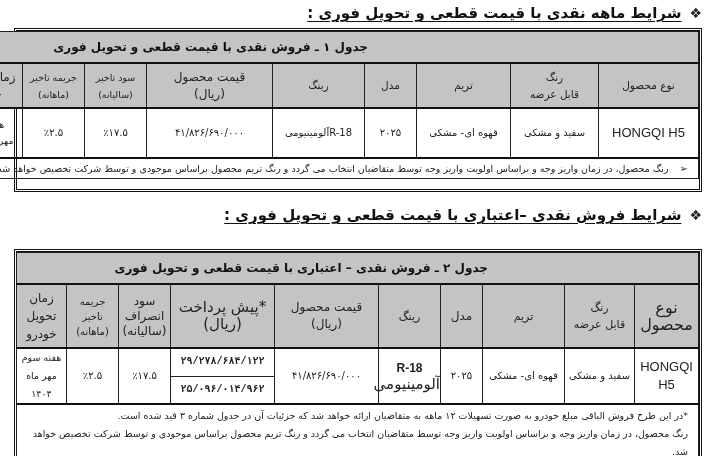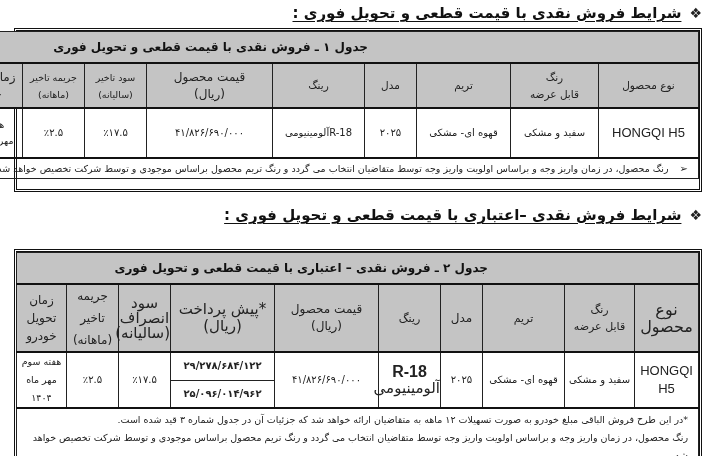--- a/index.html
+++ b/index.html
@@ -37,38 +37,38 @@
     th {
       background: #c4c4c4; font-weight: normal; font-size: 10.5px;
       line-height: 17px; color: #222;
     }
     .t1 th { height: 43px; }
     .t2 th { height: 62px; }
     .hdr-row th { border-bottom: 2px solid #111; }
     td.cell { font-size: 10px; color: #222; line-height: 16px; }
     .t1 td.cell { height: 48px; }
     td.latin { font-family: "Liberation Sans", sans-serif; font-size: 13px; }
-    td.cell .latin { font-family: "Liberation Sans", sans-serif; font-size: 16px; }
+    td.cell .latin { font-family: "Liberation Sans", sans-serif; font-size: 12px; }
     .t2 td.latin { font-size: 13px; line-height: 18px; }
-    .bold-num { font-weight: bold; font-size: 11px; letter-spacing: 0.5px; }
+    .bold-num { font-weight: bold; font-size: 11px; letter-spacing: 0.5px; font-family: Liberation Mono, monospace; }
     .note-row td {
       text-align: right; font-size: 9.5px; padding: 4px 10px; color: #222;
       border-top: 2px solid #111;
     }
     .note-row .arrow { font-size: 10px; margin-left: 8px; }
     .t2 .note-row td { line-height: 18px; padding: 2px 10px; }
     .t2 td.prepay { height: 26px; }
     .t2 .data-row td.cell { height: 26px; }
   </style>
 </head>
 <body>
 
 <div class="heading h1">
   <span class="diamond">❖</span>
-  <span class="txt">شرایط فروش نقدی با قیمت قطعی و تحویل فوری :</span>
+  <span class="txt">شرایط ماهه نقدی با قیمت قطعی و تحویل فوری :</span>
 </div>
 
 <div class="tablewrap tw1">
   <table class="t1">
     <colgroup>
       <col style="width:100px">
         <col style="width:88px">
         <col style="width:94px">
         <col style="width:52px">
         <col style="width:92px">
@@ -147,24 +147,24 @@
 محصول</th>
       <th style="white-space:pre-line;font-size:11px">رنگ
 قابل عرضه</th>
       <th style="font-size:11px">تریم</th>
       <th style="font-size:12px">مدل</th>
       <th style="font-size:11px">رینگ</th>
       <th style="white-space:pre-line;font-size:12px">قیمت محصول
 (ریال)</th>
       <th style="white-space:pre-line;font-size:15px">*پیش پرداخت
 (ریال)</th>
-      <th style="white-space:pre-line;font-size:15px;line-height:15px">سود
+      <th style="white-space:pre-line;font-size:12px;line-height:15px">سود
 انصراف
 (سالیانه)</th>
-      <th style="white-space:pre-line;font-size:12px;line-height:22px">جریمه
+      <th style="white-space:pre-line;font-size:10px;line-height:15px">جریمه
 تاخیر
 (ماهانه)</th>
       <th style="white-space:pre-line;font-size:12px;line-height:18px">زمان
 تحویل
 خودرو</th>
     </tr>
     <tr class="data-row">
       <td rowspan="2" class="cell latin" style="white-space:pre-line">HONGQI
 H5</td>
       <td rowspan="2" class="cell">سفید و مشکی</td>

